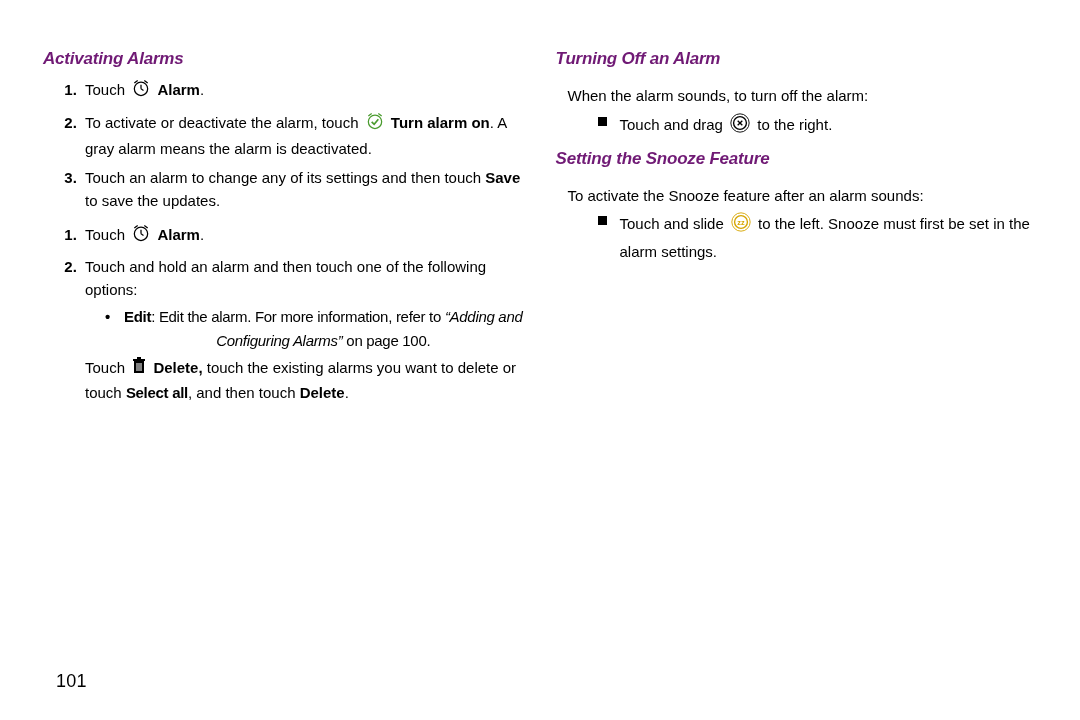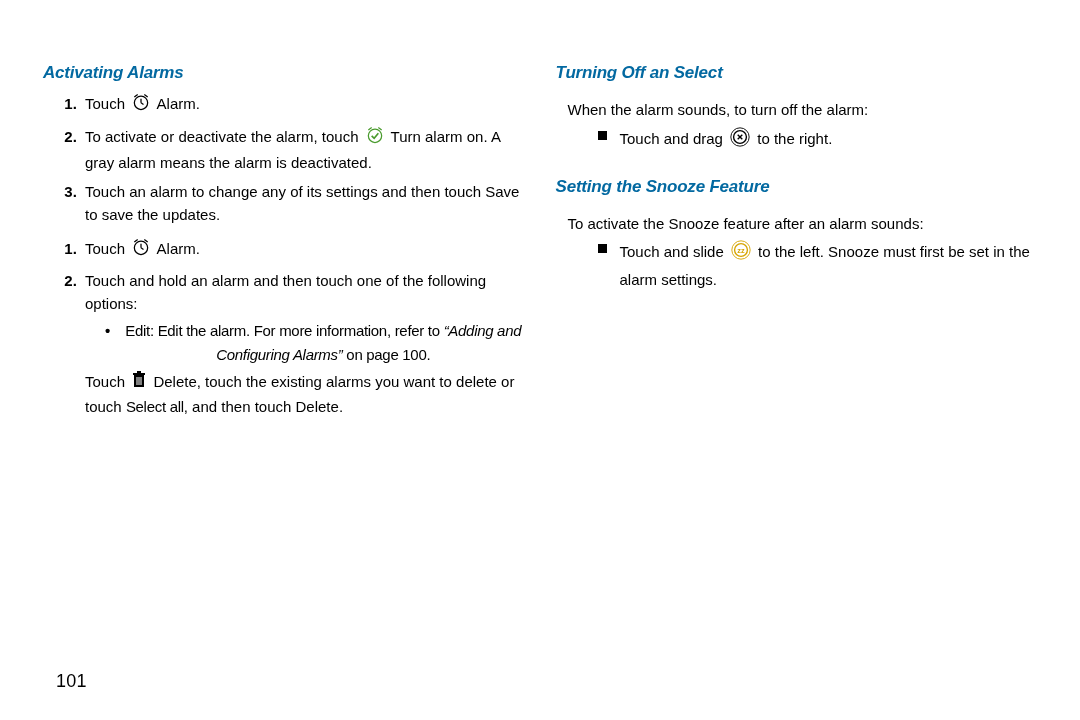--- a/index.html
+++ b/index.html
@@ -19,25 +19,25 @@
     gap: 40px;
     height: 100%;
     box-sizing: border-box;
     position: relative;
   }
   .col {
     flex: 1;
     line-height: 1.55;
   }
   .heading {
-    color: #0369a1;
+    color: #701a75;
     font-style: italic;
     font-weight: 900;
     font-size: 17px;
-    margin: 20px 0 6px -12px;
+    margin: 6px 0 6px -12px;
     letter-spacing: -0.2px;
     font-family: Arial, Helvetica, sans-serif;
   }
   .ol {
     margin: 0 0 10px 0;
     padding-left: 26px;
   }
   .ol li {
     margin-bottom: 6px;
     padding-left: 4px;
@@ -74,21 +74,21 @@
   }
   .square-ul li::before {
     content: "";
     position: absolute;
     left: 0;
     top: 5px;
     width: 9px;
     height: 9px;
     background: #000;
   }
-  .b { font-weight: normal; }
+  .b { font-weight: bold; }
   .cond { font-family: "Arial Narrow", Arial, sans-serif; letter-spacing: -0.3px; text-align: center; }
   .ital { font-style: italic; }
   .page-no {
     position: absolute;
     left: 56px;
     bottom: 28px;
     font-size: 18px;
     letter-spacing: 0.2px;
   }
   .icon {
@@ -184,21 +184,21 @@
             </svg>
           </span>
           <span class="b">Delete,</span><span> touch the existing alarms you want to delete or touch </span><span class="b cond">Select all</span><span>, and then touch </span><span class="b">Delete</span><span>.</span>
         </div>
       </li>
     </ol>
   </div>
 
   <div class="col">
 
-    <div class="heading">Turning Off an Select</div>
+    <div class="heading">Turning Off an Alarm</div>
     <div class="intro">When the alarm sounds, to turn off the alarm:</div>
     <ul class="square-ul">
       <li>
         <span>Touch and drag </span>
         <span class="icon">
           <svg width="22" height="22" viewBox="0 0 24 24">
             <circle cx="12" cy="12" r="10" fill="none" stroke="#000" stroke-width="1"></circle>
             <circle cx="12" cy="12" r="7" fill="none" stroke="#000" stroke-width="1.5"></circle>
             <line x1="9.5" y1="9.5" x2="14.5" y2="14.5" stroke="#000" stroke-width="1.5"></line>
             <line x1="14.5" y1="9.5" x2="9.5" y2="14.5" stroke="#000" stroke-width="1.5"></line>

